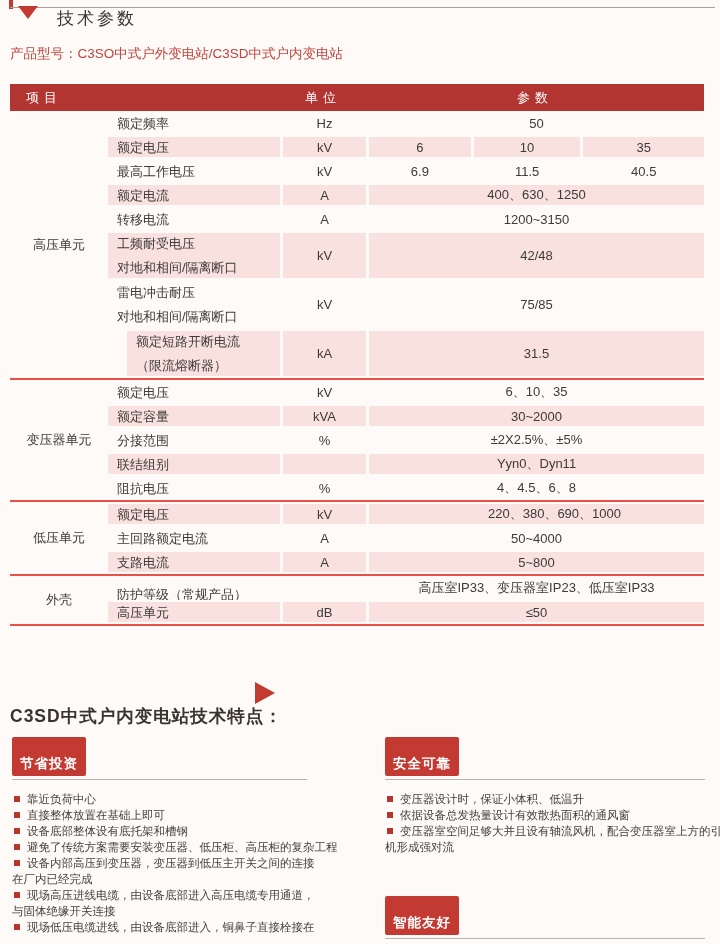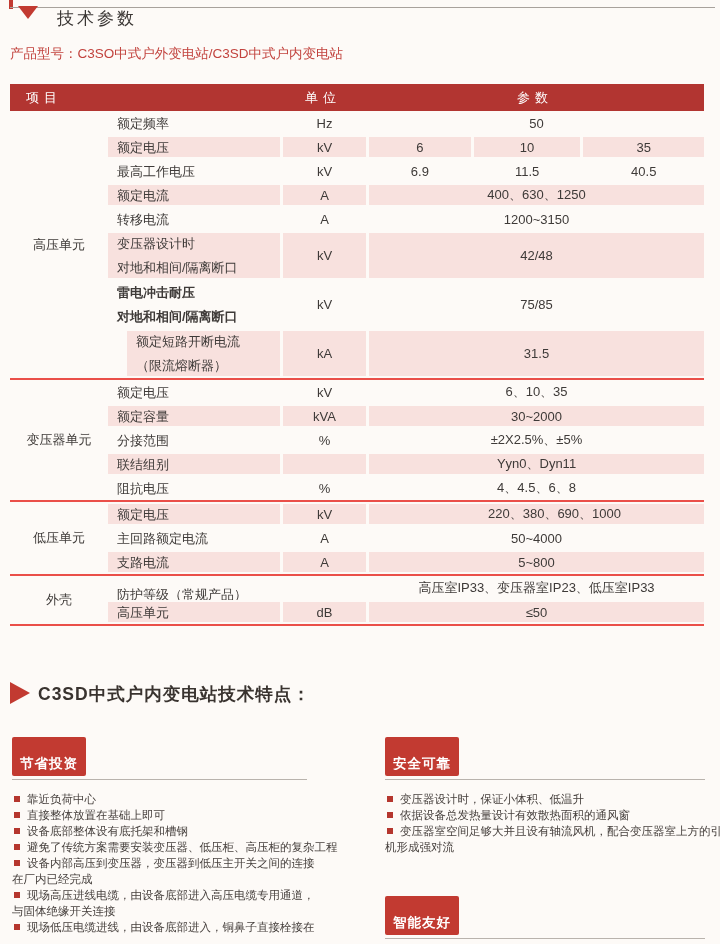--- a/index.html
+++ b/index.html
@@ -43,21 +43,21 @@
   .cell.item div{line-height:15px;white-space:nowrap;}
   .cell.unit{justify-content:center;border-left:3px solid var(--page_bg);}
   .cell.params{justify-content:center;border-left:3px solid var(--page_bg);}
   .pink{background:var(--row_pink);}
   .params.split{display:grid;grid-template-columns:103fr 108fr 122fr;grid-column-gap:3px;
                 background:transparent;align-items:stretch;padding:0;}
   .params.split .sub{display:flex;align-items:center;justify-content:center;}
   .params.split .sub.pink{background:var(--row_pink);}
 
   
-  .features-heading{position:absolute;left:10px;top:682px;display:flex;align-items:flex-start;}
+  .features-heading{position:absolute;left:10px;top:682px;display:flex;align-items:flex-end;flex-direction:column;}
   .tri-right{width:0;height:0;border-top:11px solid transparent;border-bottom:11px solid transparent;
              border-left:20px solid var(--accent);margin-right:8px;}
   .features-heading .txt{font-size:17.5px;font-weight:700;letter-spacing:1px;color:#39332f;}
 
   .fcol{position:absolute;top:737px;}
   .fcol0{left:12px;width:295px;}
   .fcol1{left:385px;width:320px;}
   .fsec + .fsec{margin-top:40px;}
   .fbadge{display:inline-block;background:var(--accent);color:#fff;font-size:13.5px;font-weight:700;
           letter-spacing:1px;padding:18px 8px 3px;border-radius:2px;}
@@ -114,26 +114,26 @@
             <div>额定电流</div>
           </div>
           <div class="cell unit pink" style="grid-area: 4 / 3;">A</div>
           <div class="cell params pink" style="grid-area: 4 / 4;">400、630、1250</div>
           <div class="cell item" style="grid-area: 5 / 2;">
             <div>转移电流</div>
           </div>
           <div class="cell unit" style="grid-area: 5 / 3;">A</div>
           <div class="cell params" style="grid-area: 5 / 4;">1200~3150</div>
           <div class="cell item pink" style="grid-area: 6 / 2;">
-            <div>变压器设计时</div>
+            <div>工频耐受电压</div>
             <div>对地和相间/隔离断口</div>
           </div>
           <div class="cell unit pink" style="grid-area: 6 / 3;">kV</div>
           <div class="cell params pink" style="grid-area: 6 / 4;">42/48</div>
-          <div class="cell item" style="grid-area: 7 / 2; font-weight: bold;">
+          <div class="cell item" style="grid-area: 7 / 2;">
             <div>雷电冲击耐压</div>
             <div>对地和相间/隔离断口</div>
           </div>
           <div class="cell unit" style="grid-area: 7 / 3;">kV</div>
           <div class="cell params" style="grid-area: 7 / 4;">75/85</div>
           <div class="cell item pink" style="grid-area: 8 / 2; margin-left: 19px;">
             <div>额定短路开断电流</div>
             <div>（限流熔断器）</div>
           </div>
           <div class="cell unit pink" style="grid-area: 8 / 3;">kA</div>

